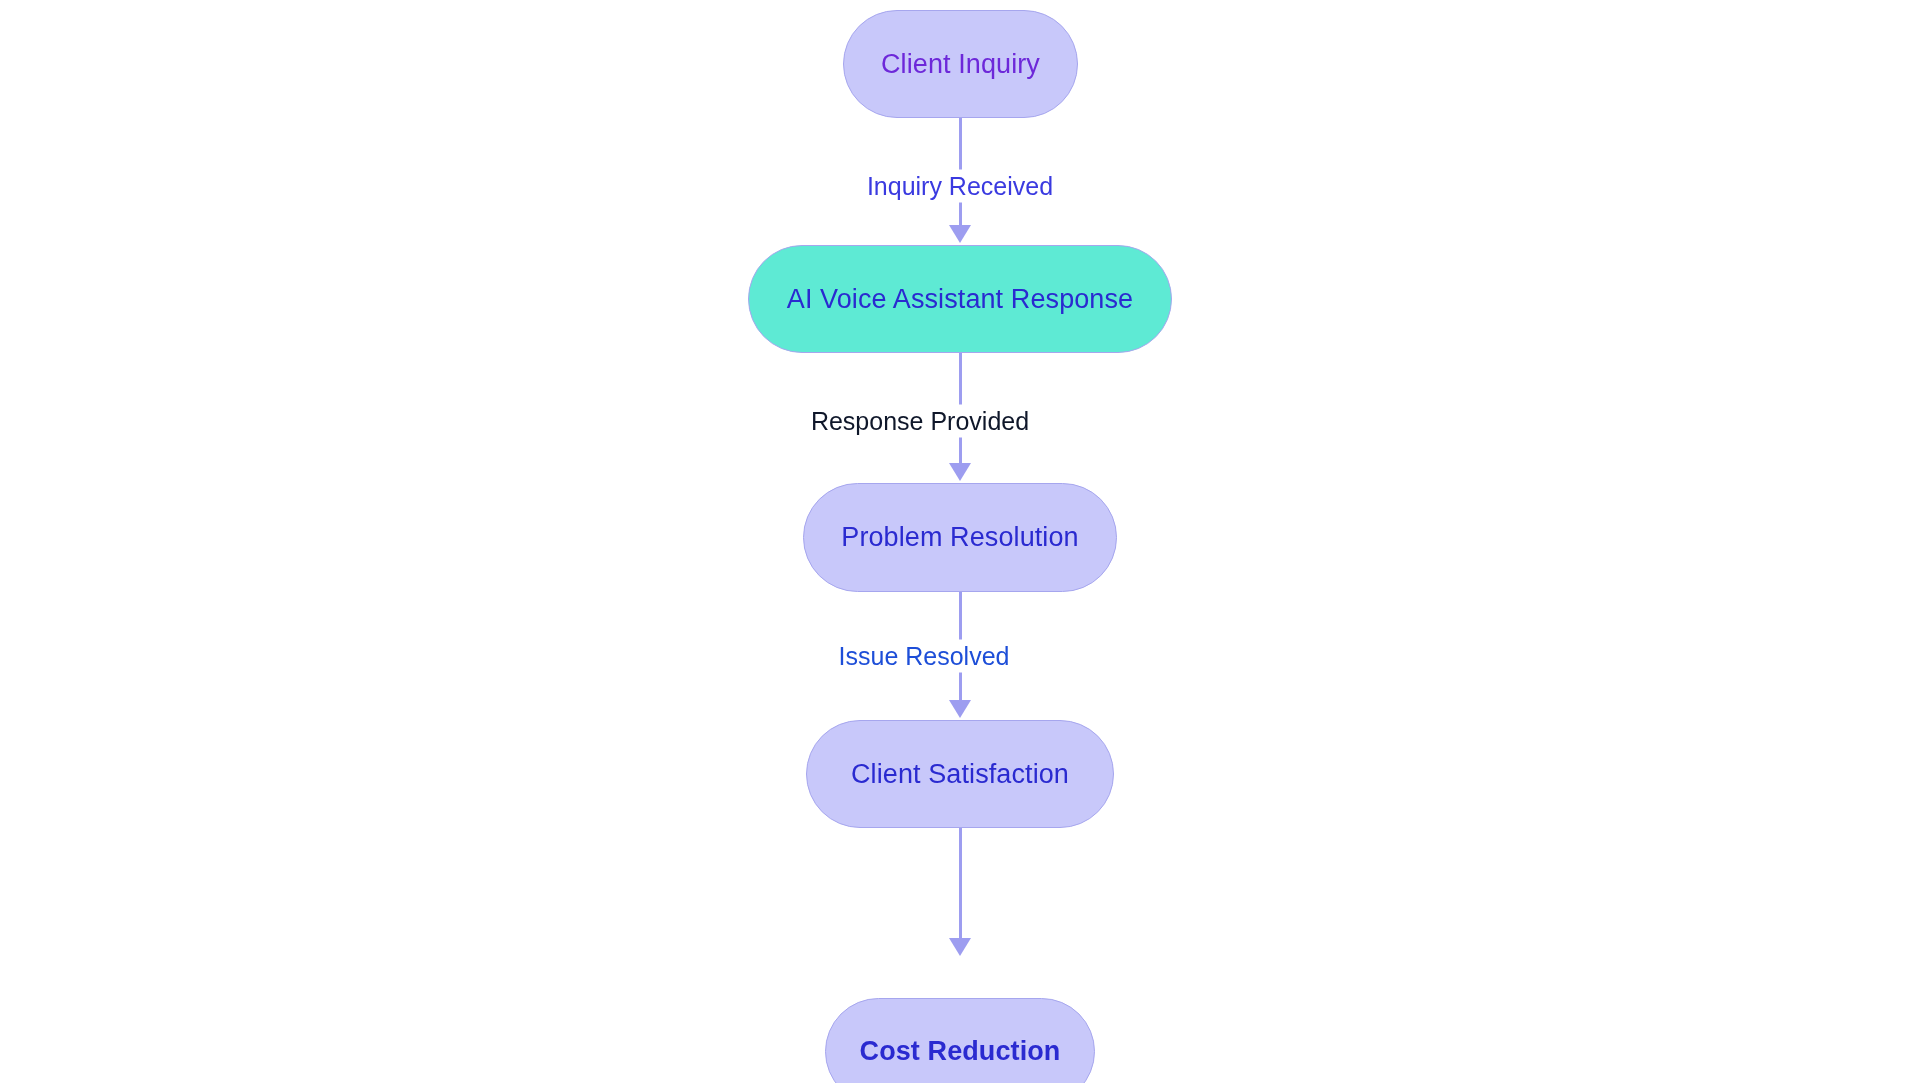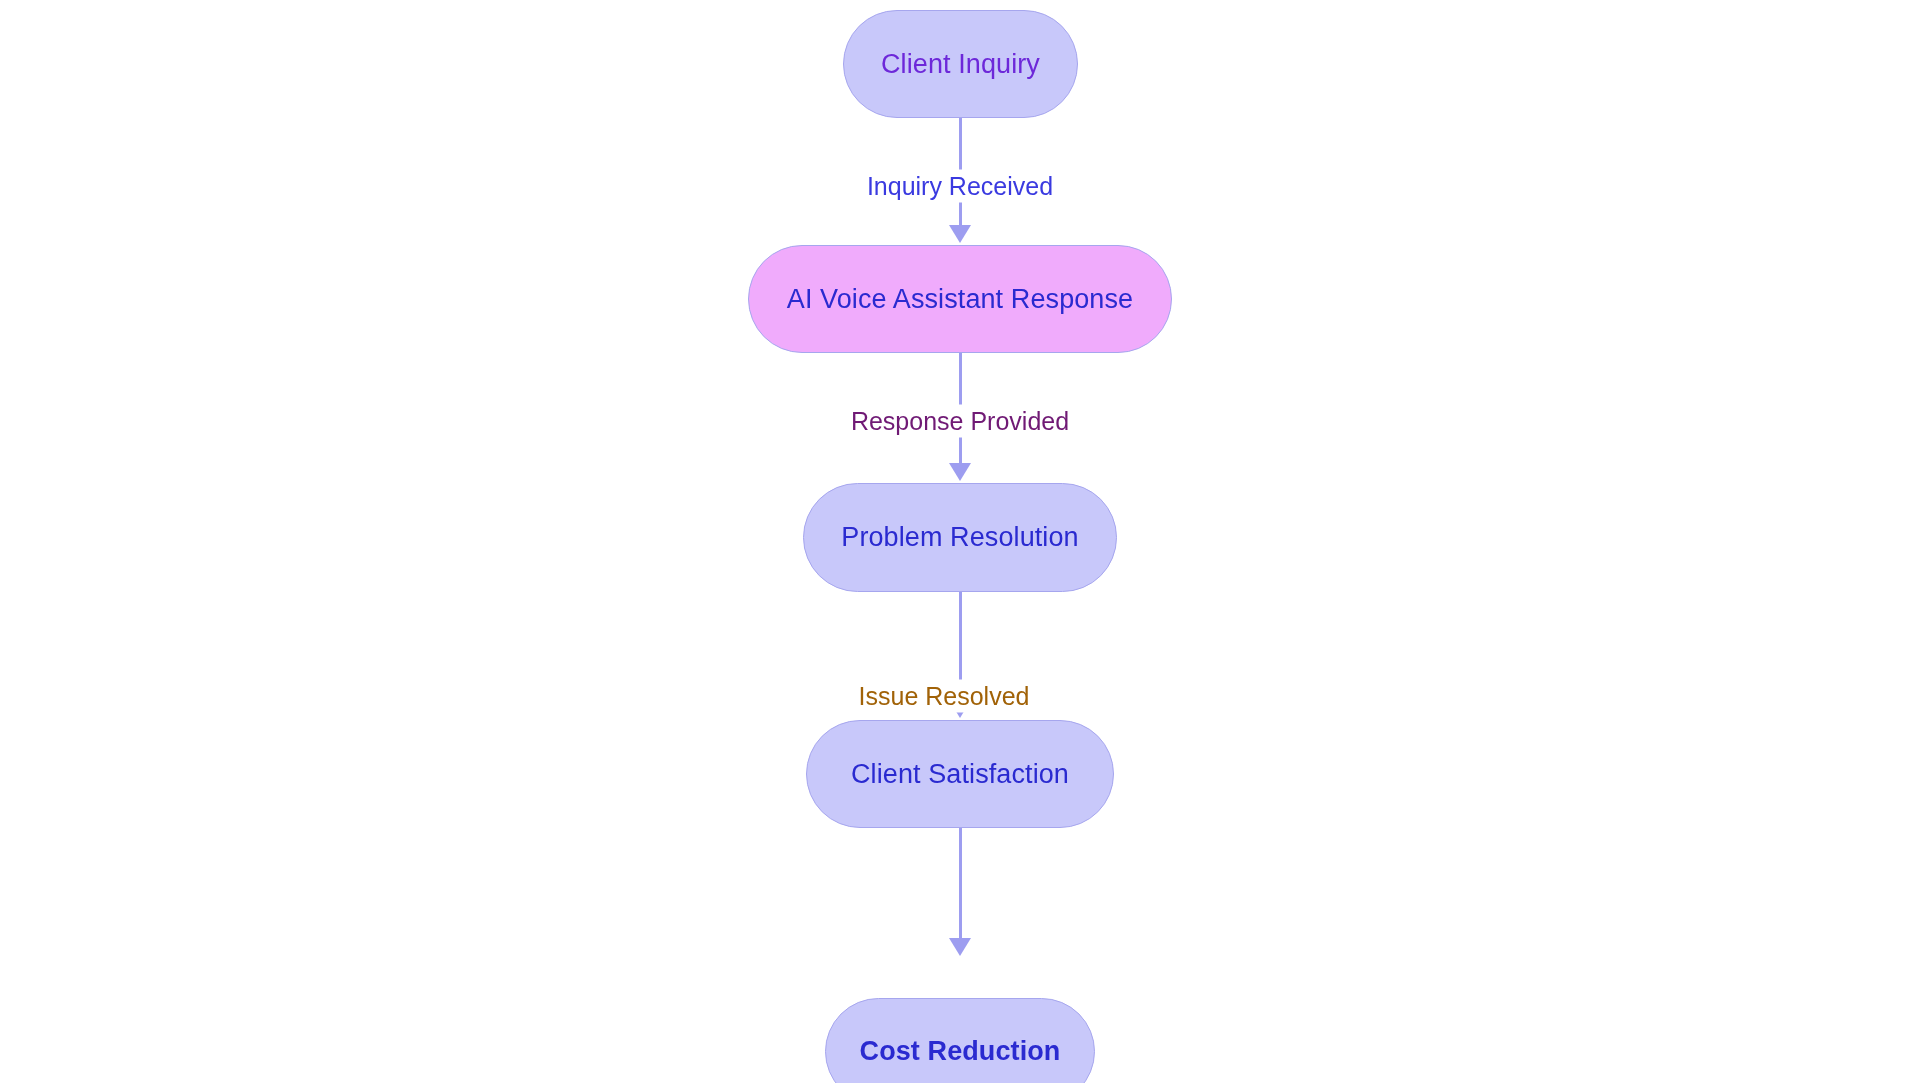--- a/index.html
+++ b/index.html
@@ -81,28 +81,28 @@
 <div id="flowchart" style="background: rgb(255, 255, 255);">
     <div class="edge" style="left: 960px; top: 0px;">
       <div class="edge-line" style="top: 118px; height: 107px; background: rgb(157, 157, 240);"></div>
       <div class="edge-arrow" style="top: 225px; border-top-color: rgb(157, 157, 240);"></div>
     </div>
     <div class="edge-label" style="left: 960px; top: 186px; color: rgb(58, 58, 224);">Inquiry Received</div>
     <div class="edge" style="left: 960px; top: 0px;">
       <div class="edge-line" style="top: 353px; height: 110px; background: rgb(157, 157, 240);"></div>
       <div class="edge-arrow" style="top: 463px; border-top-color: rgb(157, 157, 240);"></div>
     </div>
-    <div class="edge-label" style="left: 960px; top: 421px; color: #701a75;">Response Provided</div>
+    <div class="edge-label" style="left: 920px; top: 421px; color: #0f172a;">Response Provided</div>
     <div class="edge" style="left: 960px; top: 0px;">
       <div class="edge-line" style="top: 592px; height: 108px; background: rgb(157, 157, 240);"></div>
       <div class="edge-arrow" style="top: 700px; border-top-color: rgb(157, 157, 240);"></div>
     </div>
-    <div class="edge-label" style="left: 944px; top: 656px; color: #a16207; margin-top: 40px;">Issue Resolved</div>
+    <div class="edge-label" style="left: 924px; top: 656px; color: #1d4ed8;">Issue Resolved</div>
     <div class="edge" style="left: 960px; top: 0px;">
       <div class="edge-line" style="top: 828px; height: 110px; background: rgb(157, 157, 240);"></div>
       <div class="edge-arrow" style="top: 938px; border-top-color: rgb(157, 157, 240);"></div>
     </div>
     <div class="node" style="left: 843px; top: 10px; width: 235px; height: 108px; background: rgb(200, 200, 250); border-color: rgb(166, 166, 238); color: #6d28d9;">Client Inquiry</div>
-    <div class="node" style="left: 748px; top: 245px; width: 424px; height: 108px; background: #f0abfc; border-color: rgb(166, 166, 238); color: rgb(42, 42, 208);">AI Voice Assistant Response</div>
+    <div class="node" style="left: 748px; top: 245px; width: 424px; height: 108px; background: #5eead4; border-color: rgb(166, 166, 238); color: rgb(42, 42, 208);">AI Voice Assistant Response</div>
     <div class="node" style="left: 806px; top: 720px; width: 308px; height: 108px; background: rgb(200, 200, 250); border-color: rgb(166, 166, 238); color: rgb(42, 42, 208);">Client Satisfaction</div>
     <div class="node" style="left: 803px; top: 483px; width: 314px; height: 109px; background: rgb(200, 200, 250); border-color: rgb(166, 166, 238); color: rgb(42, 42, 208);">Problem Resolution</div>
     <div class="node" style="left: 825px; top: 998px; width: 270px; height: 107px; background: rgb(200, 200, 250); border-color: rgb(166, 166, 238); color: rgb(42, 42, 208); font-weight: bold;">Cost Reduction</div>
   </div>
 
 </body></html>

